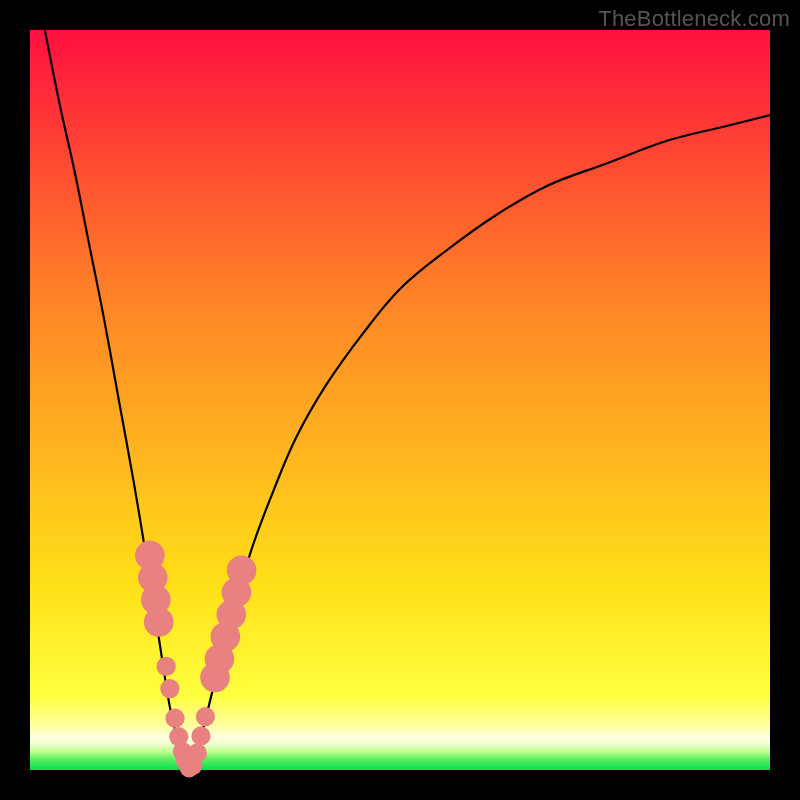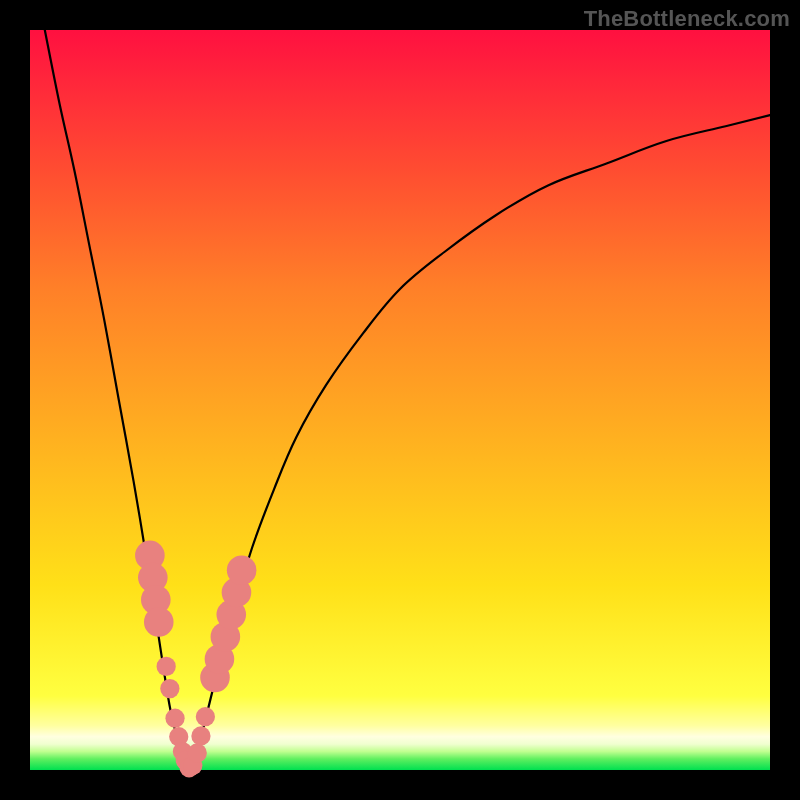--- a/index.html
+++ b/index.html
@@ -32,21 +32,21 @@
       #60f060 98.5%,
       #00e050 100%
     );
   }
   .watermark {
     position: absolute;
     top: 6px;
     right: 10px;
     color: #555;
     font-size: 22px;
-    font-weight: 700;
+    font-weight: 400;
     letter-spacing: 0.2px;
     z-index: 50;
   }
   svg.plot {
     position: absolute;
     left: 0;
     top: 0;
     width: 740px;
     height: 740px;
     overflow: visible;

